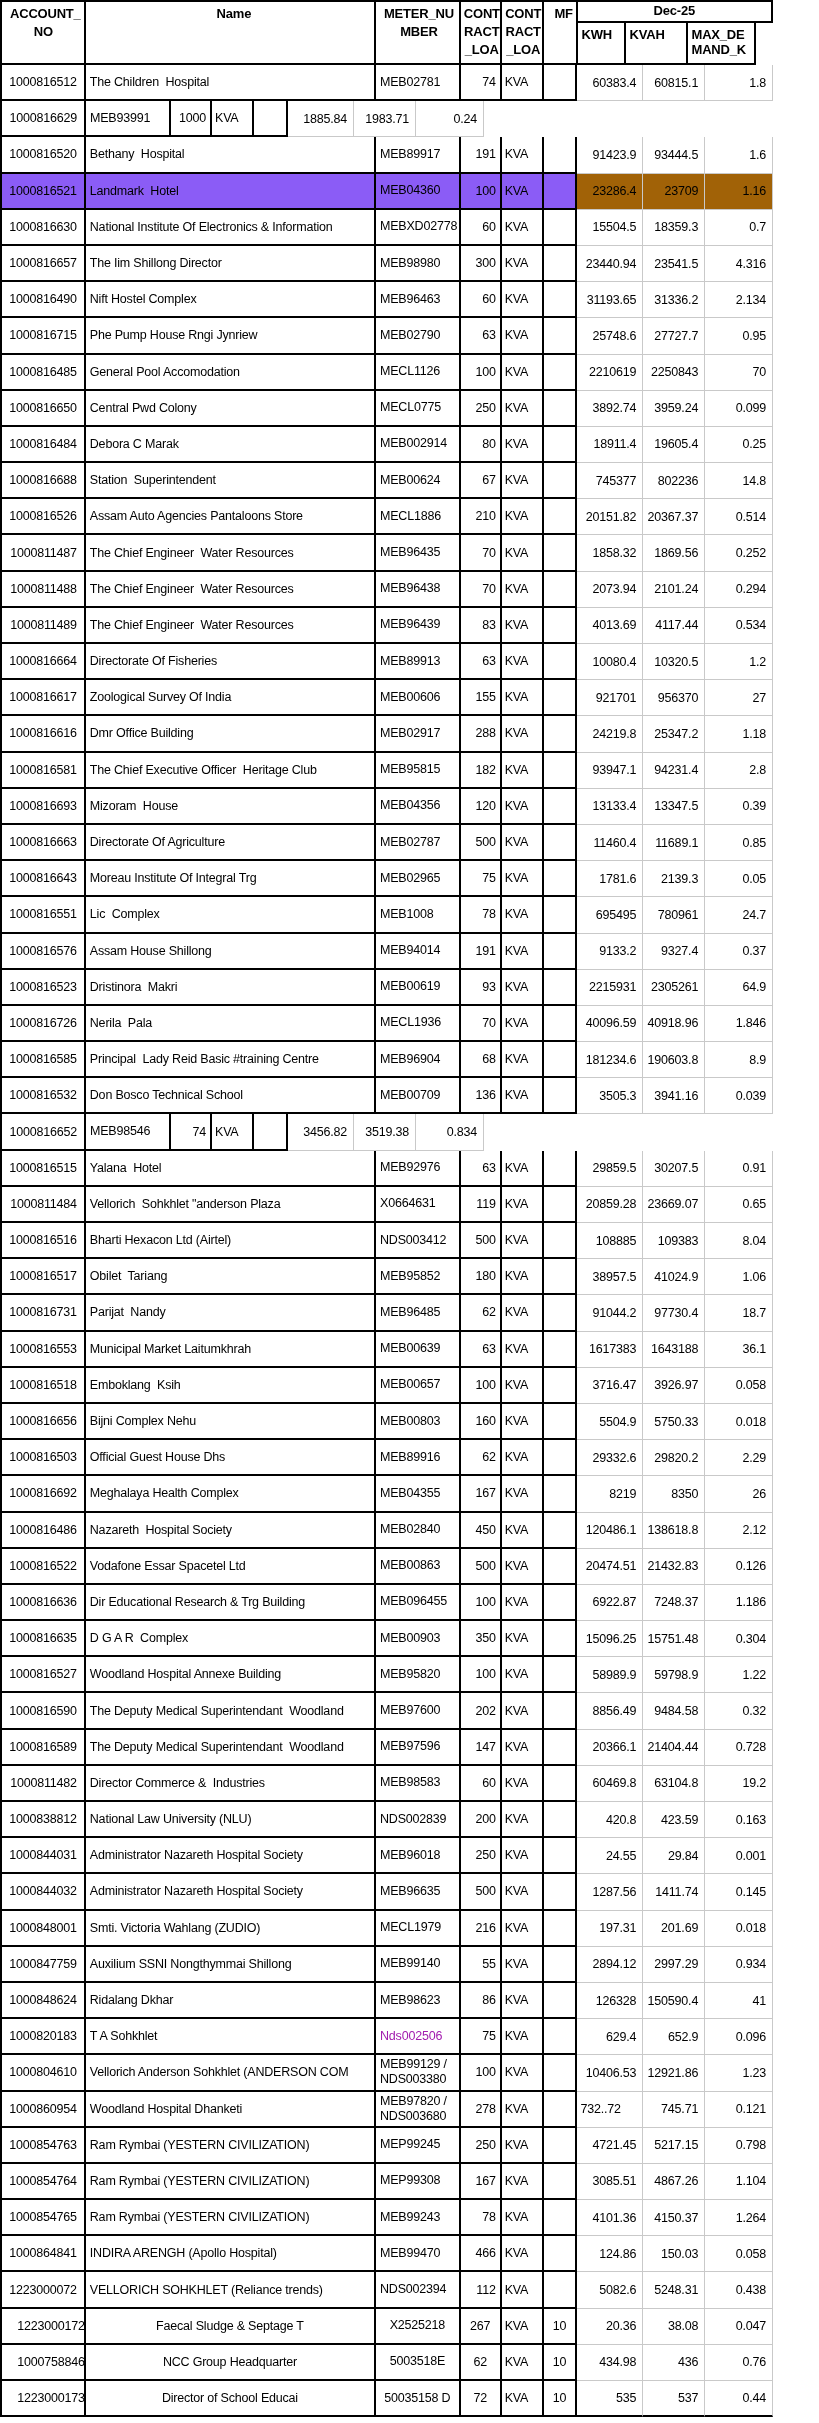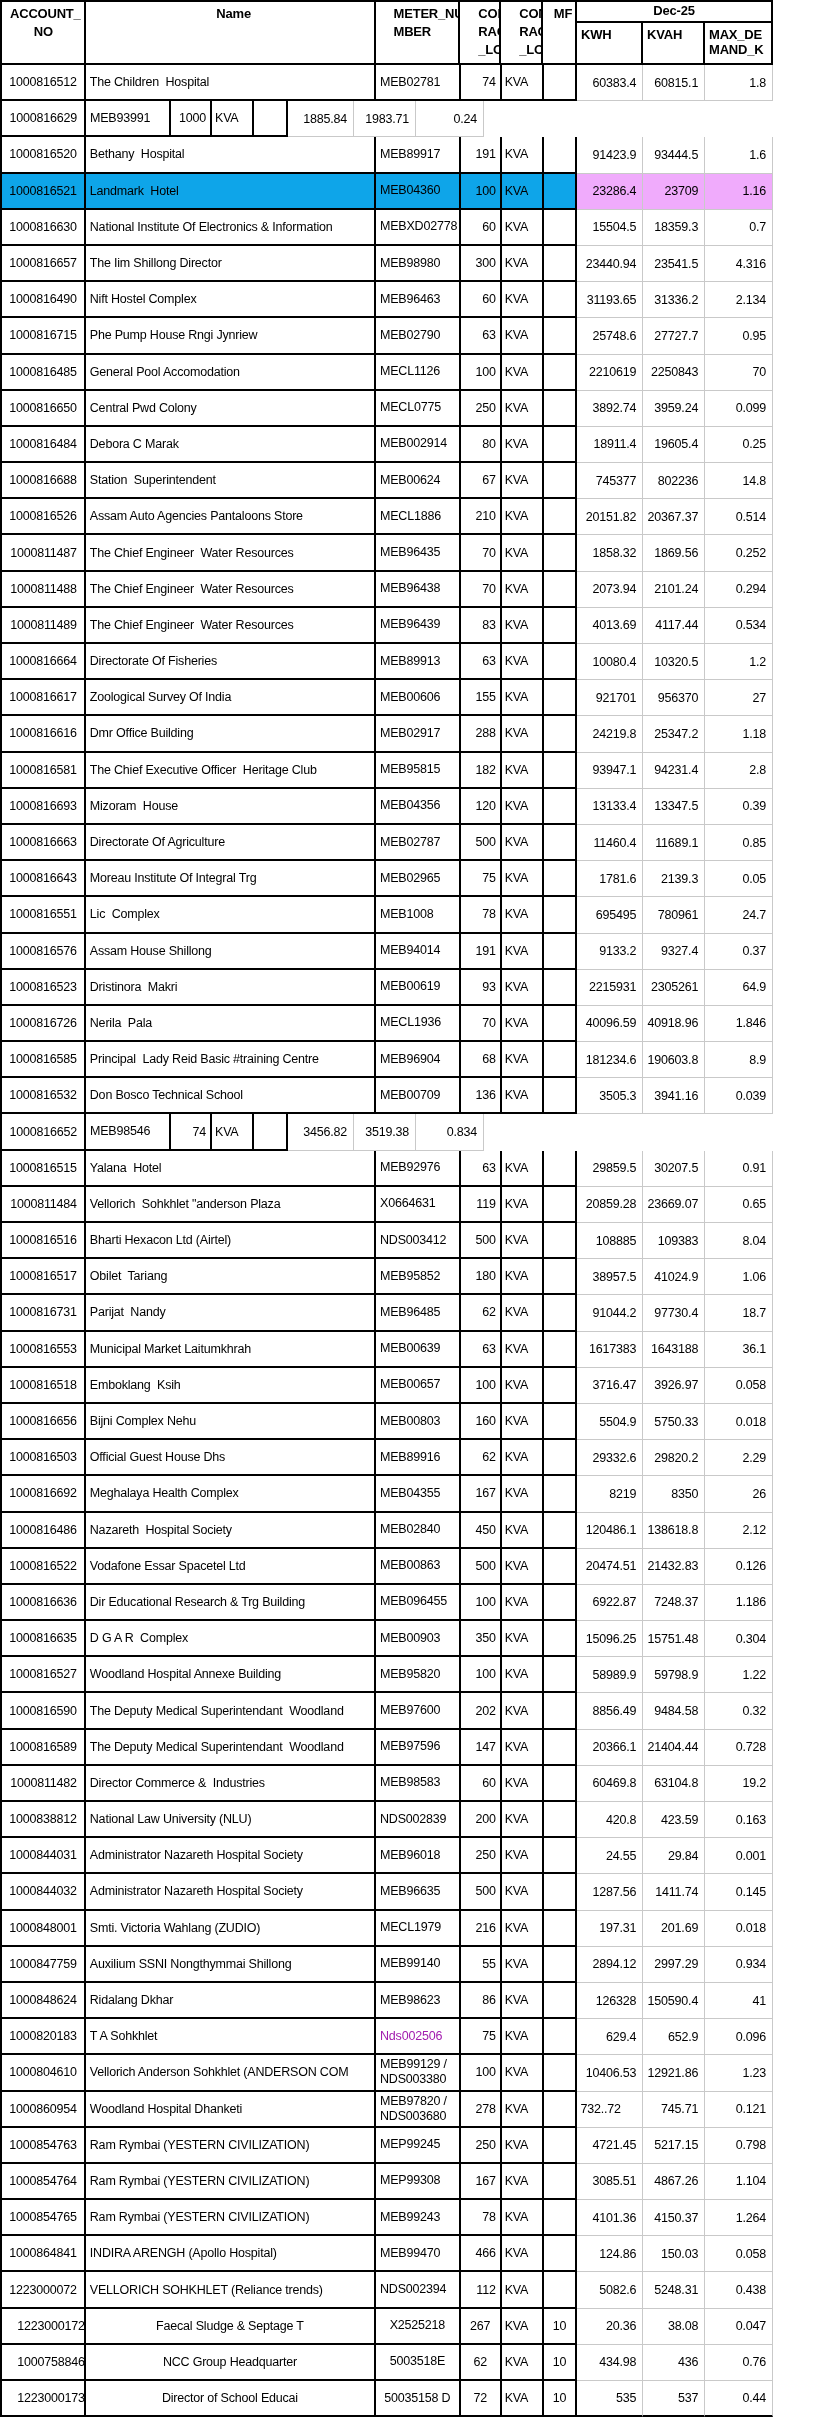--- a/index.html
+++ b/index.html
@@ -20,21 +20,21 @@
   .hdr { display:flex; height: 63px; }
   .hc {
     border-right: 2px solid #000;
     border-bottom: 2px solid #000;
     font-weight: bold; font-size: 13px; line-height: 18px;
     padding-top: 3px;
     white-space: pre-line;
     overflow: hidden;
   }
   .hc.center { text-align: center; padding-left: 8px; }
-  .hc.padl { padding-left: 18px; }
+  .hc.padl { padding-left: 3px; text-align:center; }
   .dec-group { display:flex; flex-direction: column; width: 196px; }
   .dec-cell {
     height: 21px;
     border-right: 2px solid #000;
     border-bottom: 2px solid #000;
     font-weight: bold; font-size: 13px;
     text-align: center; line-height: 18px;
   }
   .dec-sub { display:flex; height: 42px; }
   .hsub {
@@ -59,22 +59,22 @@
   .c-account { width:84px;  padding-right: 7px; justify-content: flex-end; }
   .c-name    { width:291px; padding-left: 4px; white-space: pre; }
   .c-meter   { width:85px;  padding-left: 4px; line-height: 15px; }
   .c-load    { width:41px;  padding-right: 4px; justify-content: flex-end; }
   .c-unit    { width:42px;  padding-left: 3px; }
   .c-mf      { width:34px;  justify-content: center; }
   .c-kwh     { width:66px;  padding-right: 6px; }
   .c-kvah    { width:62px;  padding-right: 6px; }
   .c-max     { width:68px;  padding-right: 6px; }
   
-  .row.shaded .dl { background: #0ea5e9; }
-  .row.shaded .dr { background: #f0abfc; }
+  .row.shaded .dl { background: #8b5cf6; }
+  .row.shaded .dr { background: #a16207; }
   .row.centered .c-account { justify-content: center; padding-right: 0; padding-left: 16px; }
   .row.centered .c-name    { justify-content: center; padding-left: 0; }
   .row.centered .c-meter   { justify-content: center; padding-left: 0; }
   .row.centered .c-load    { justify-content: center; padding-right: 0; }
   .cell.meter-orange { color: #a21caf; }
   .cell.kwh-left { justify-content: flex-start; padding-left: 3px; padding-right: 0; }
 </style>
 </head>
 <body>
 
@@ -88,21 +88,21 @@
     <div class="hc padl" style="width:41px">CONT
 RACT
 _LOA</div>
     <div class="hc padl" style="width:42px">CONT
 RACT
 _LOA</div>
     <div class="hc center" style="width:34px">MF</div>
     <div class="dec-group">
       <div class="dec-cell">Dec-25</div>
       <div class="dec-sub">
-        <div class="hsub" style="width:66px">KWH</div>
+        <div class="hsub" style="width:48px">KWH</div>
         <div class="hsub" style="width:62px">KVAH</div>
         <div class="hsub" style="width:68px">MAX_DE
 MAND_K</div>
       </div>
     </div>
   </div>
   <div id="rows">
       <div class="row">
         <div class="cell c-account dl">1000816512</div>
         <div class="cell c-name dl">The Children  Hospital</div>

